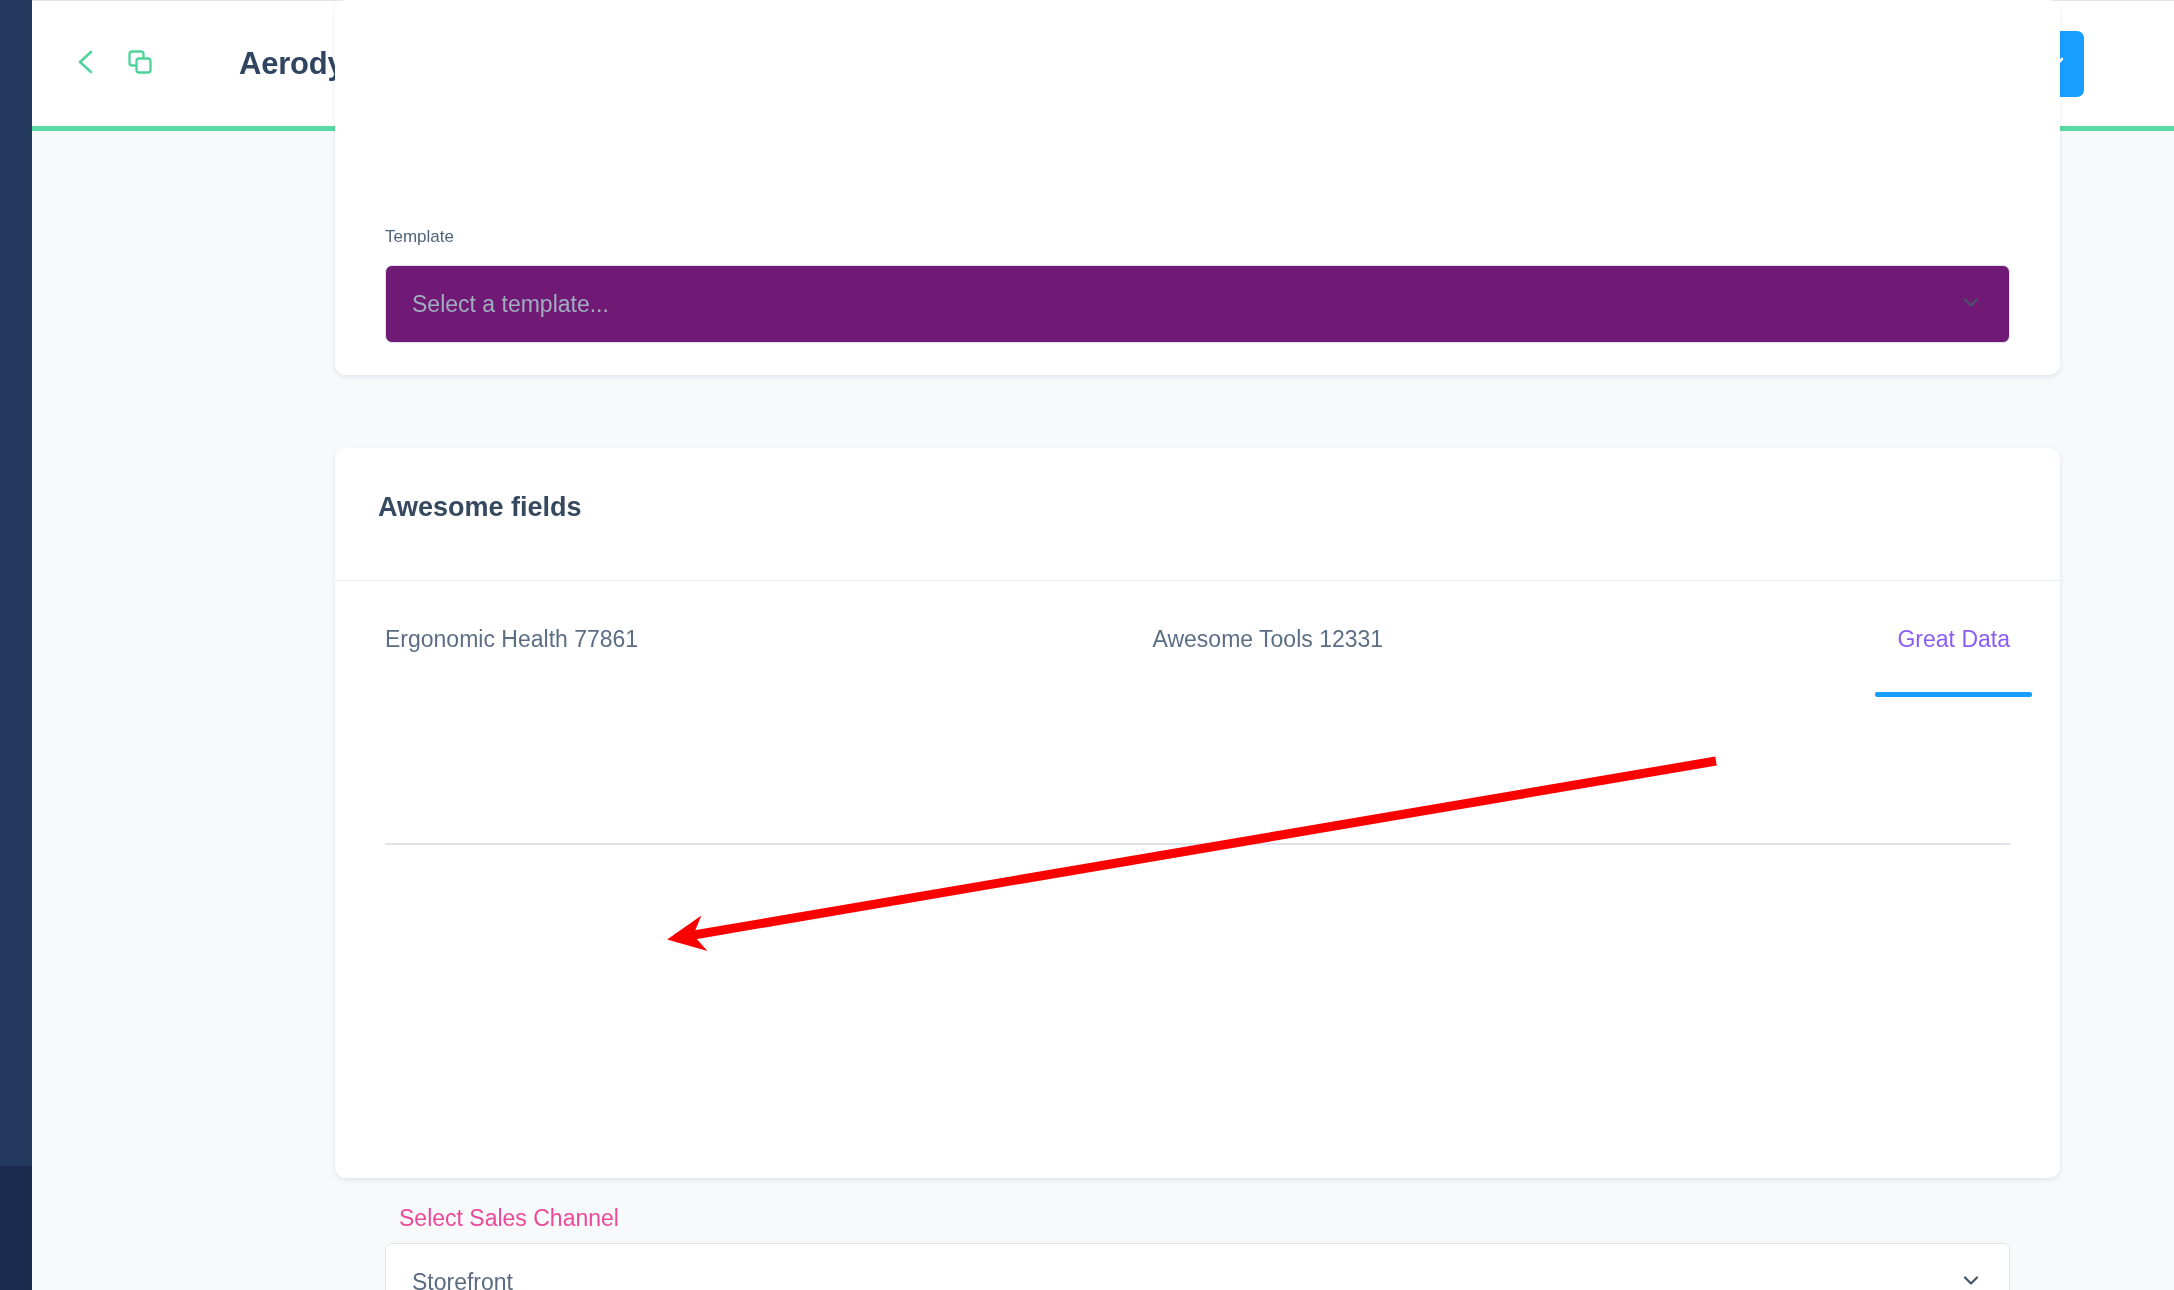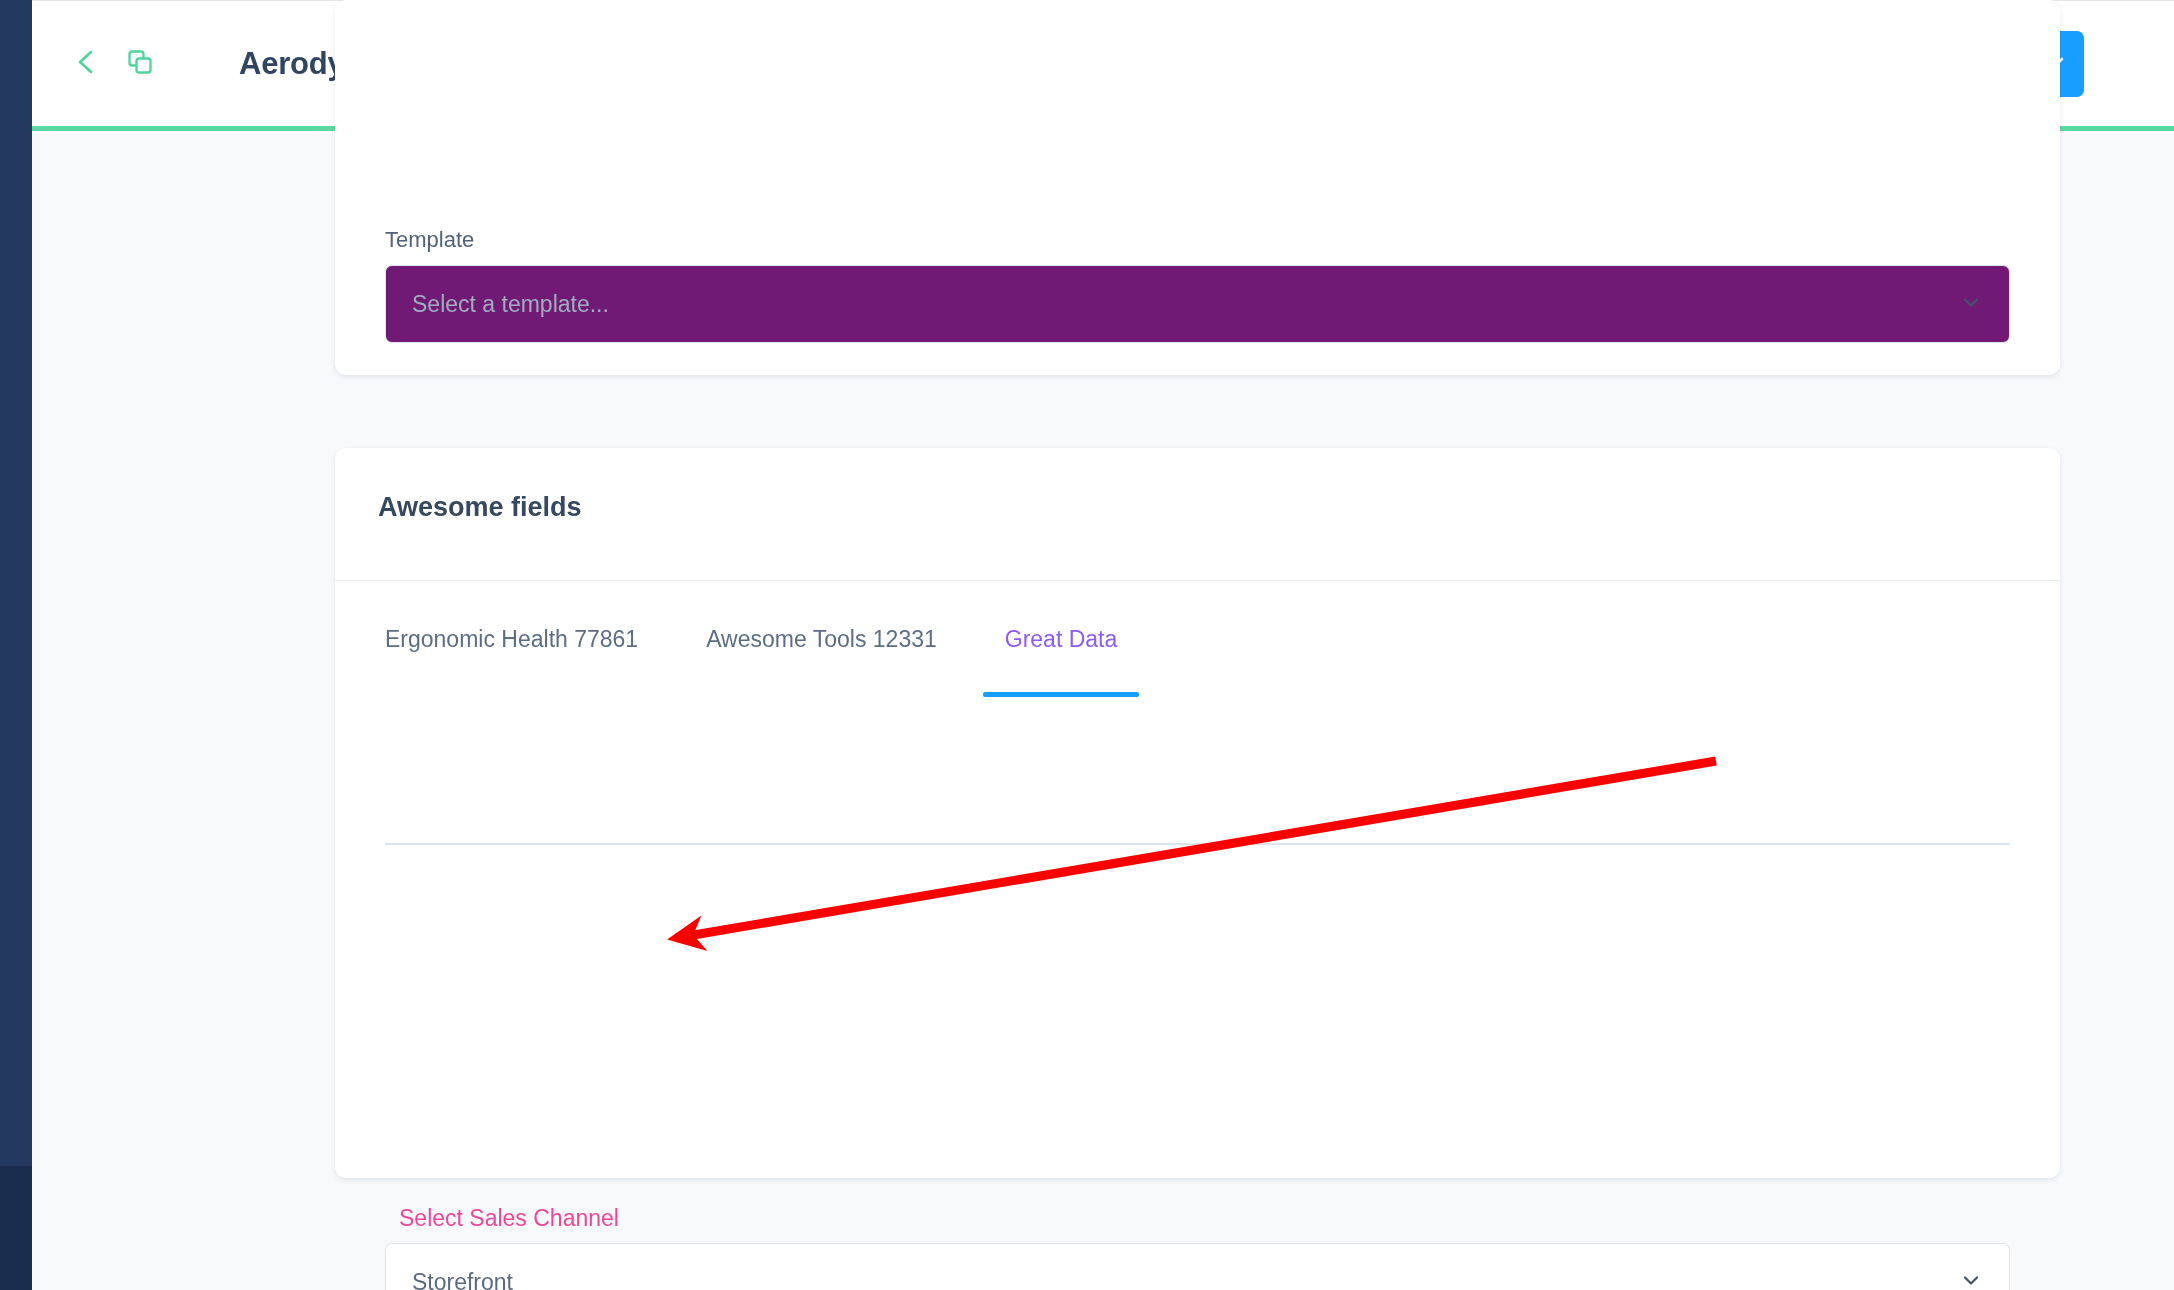--- a/index.html
+++ b/index.html
@@ -148,21 +148,21 @@
   }
 
   
   #template-card {
     left: 303px; top: -131px;
     width: 1725px; height: 375px;
   }
   #template-label {
     position: absolute;
     left: 50px; top: 227px;
-    font-size: 22px;
+    font-size: 17px;
     color: #51637a;
   }
   #template-select {
     position: absolute;
     left: 50px; top: 265px;
     width: 1625px; height: 78px;
     border: 1px solid #e1e5ea;
     border-radius: 7px;
     background: #701a75;
     display: flex;
@@ -194,20 +194,21 @@
     width: 100%; height: 1px;
     background: #e7ebf0;
   }
 
   #tabs {
     position: absolute;
     left: 50px; top: 178px;
     width: 1625px;
     display: flex;
     align-items: flex-end;
+    justify-content: space-between;
   }
   .tab {
     font-size: 23px;
     color: #5c6e85;
     background: none;
     border: none;
     font-family: inherit;
     padding: 0 0 44px 0;
     cursor: pointer;
     white-space: nowrap;

